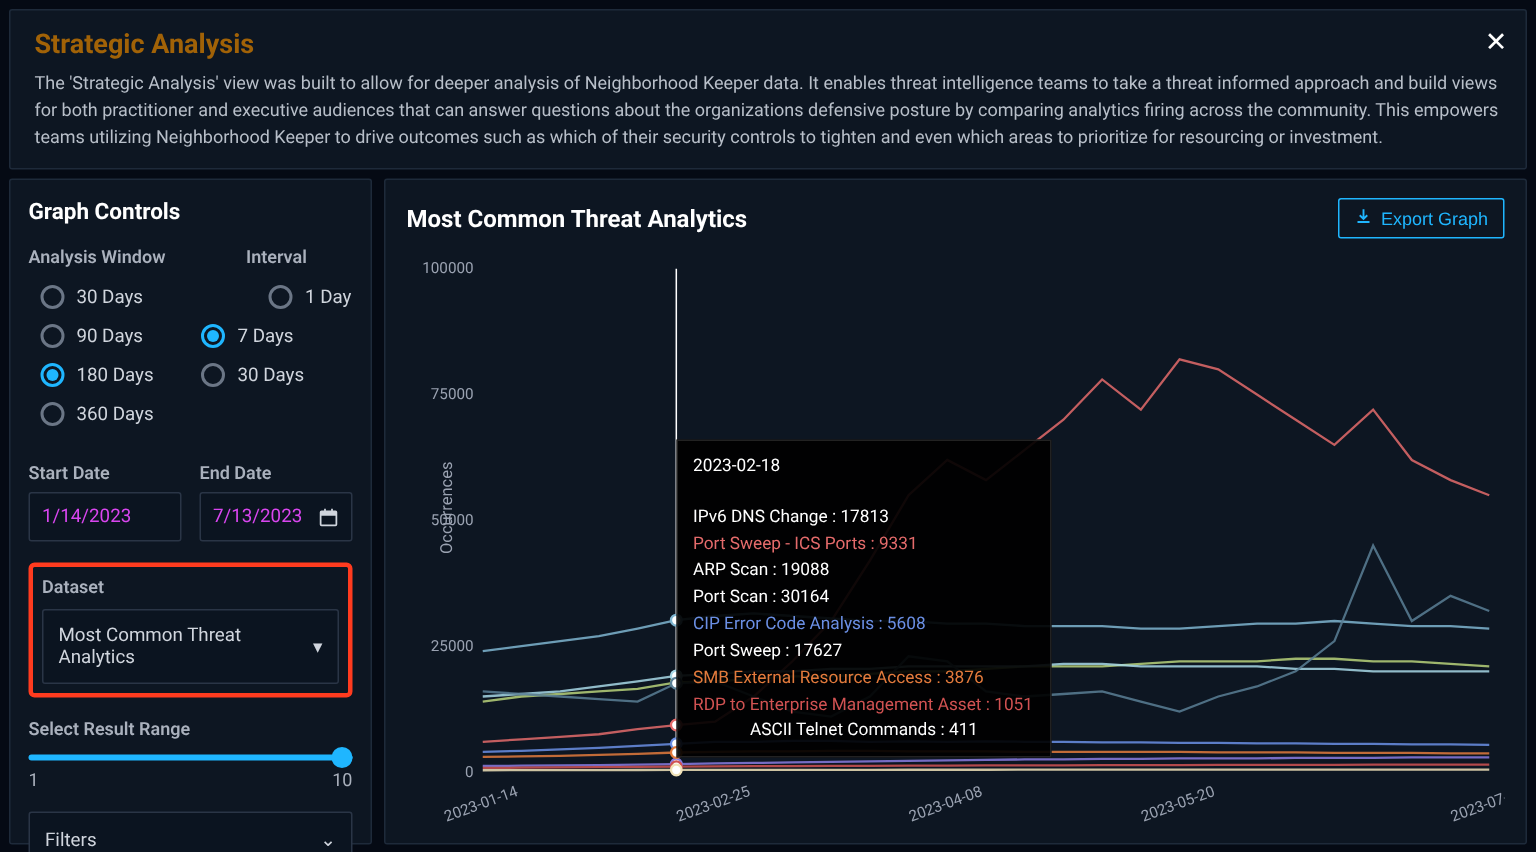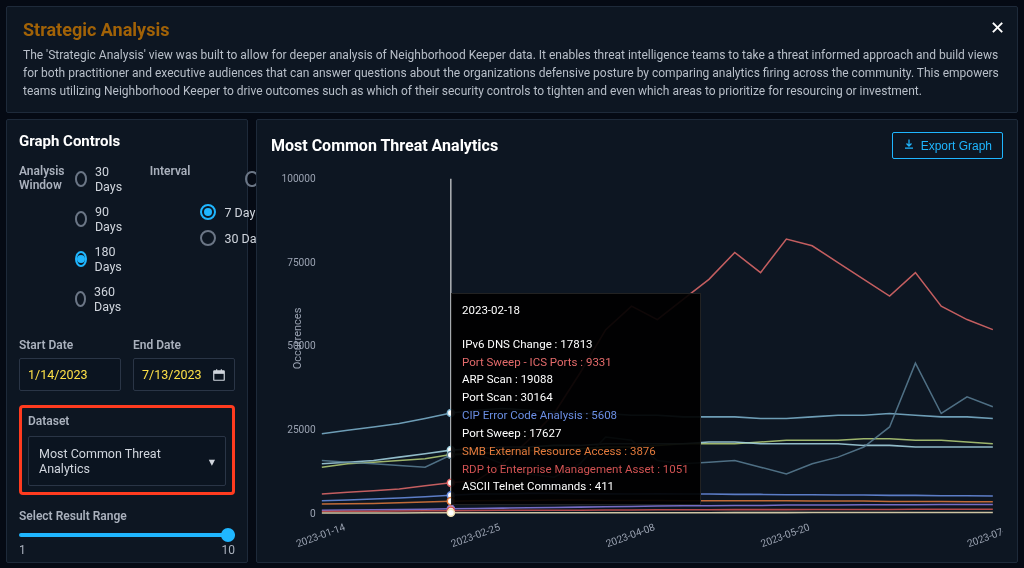--- a/index.html
+++ b/index.html
@@ -27,36 +27,36 @@
     color: #fff; font-size: 18px; cursor: pointer;
   }
   .layout { display: flex; gap: 8px; padding: 0 6px 6px 6px; height: calc(100% - 118px); }
   .sidebar {
     width: 242px; flex: 0 0 242px;
     background: #0d1622; border: 1px solid #1e2a3a;
     padding: 12px; border-radius: 2px;
   }
   .sidebar h2 { color: #fff; font-size: 15px; font-weight: 700; margin-bottom: 14px; }
   .controls-row { display: flex; gap: 24px; }
-  .ctrl-col { display: flex; flex-direction: row; gap: 10px; }
+  .ctrl-col { display: flex; flex-direction: column; gap: 10px; align-items: center; }
   .ctrl-label { color: #aab1bd; font-size: 12px; font-weight: 600; margin-bottom: 2px; }
   .radio { display: flex; align-items: center; gap: 8px; cursor: pointer; font-size: 12.5px; color:#d0d5dd;}
   .radio .dot {
     width: 16px; height: 16px; border-radius: 50%;
     border: 2px solid #6b7686; display: inline-flex; align-items:center; justify-content:center;
   }
   .radio.selected .dot { border-color: #1fb6ff; }
   .radio.selected .dot::after {
     content:""; width:8px; height:8px; border-radius:50%; background:#1fb6ff;
   }
   .dates-row { display:flex; gap:12px; margin-top:14px; }
   .date-col { flex:1; }
   .date-field {
     background:#0b1420; border:1px solid #2a3546; border-radius:2px;
-    padding:8px 8px; font-size:12.5px; color:#fde047; margin-top:6px;
+    padding:8px 8px; font-size:12.5px; color:#d946ef; margin-top:6px;
     display:flex; align-items:center; justify-content:space-between;
   }
   .cal-icon { width:14px; height:14px; display:inline-block; }
   .dataset-block { margin-top:14px; border:3px solid #ff3b1f; padding:6px; border-radius:4px; }
   .select-field {
     background:#0b1420; border:1px solid #2a3546; border-radius:2px;
     padding:9px 10px; font-size:12.5px; color:#d0d5dd; margin-top:8px;
     display:flex; align-items:center; justify-content:space-between; cursor:pointer;
   }
   .slider-block { margin-top:14px; }
@@ -252,18 +252,18 @@
         <div class="tt-row" style="color:#fff;margin-bottom:16px;">2023-02-18</div>
         <div id="tt-rows">
             <div class="tt-row" style="color: rgb(255, 255, 255);">IPv6 DNS Change : 17813</div>
             <div class="tt-row" style="color: rgb(228, 107, 107);">Port Sweep - ICS Ports : 9331</div>
             <div class="tt-row" style="color: rgb(255, 255, 255);">ARP Scan : 19088</div>
             <div class="tt-row" style="color: rgb(255, 255, 255);">Port Scan : 30164</div>
             <div class="tt-row" style="color: rgb(107, 143, 228);">CIP Error Code Analysis : 5608</div>
             <div class="tt-row" style="color: rgb(255, 255, 255);">Port Sweep : 17627</div>
             <div class="tt-row" style="color: rgb(226, 122, 60);">SMB External Resource Access : 3876</div>
             <div class="tt-row" style="color: rgb(208, 82, 82);">RDP to Enterprise Management Asset : 1051</div>
-            <div class="tt-row" style="color: rgb(255, 255, 255);">ASCII Telnet Commands : 411</div>
+            <div class="tt-row" style="color: rgb(255, 255, 255); text-align: center;">ASCII Telnet Commands : 411</div>
           </div>
       </div>
     </div>
   </section>
 </div>
 
 </body></html>

